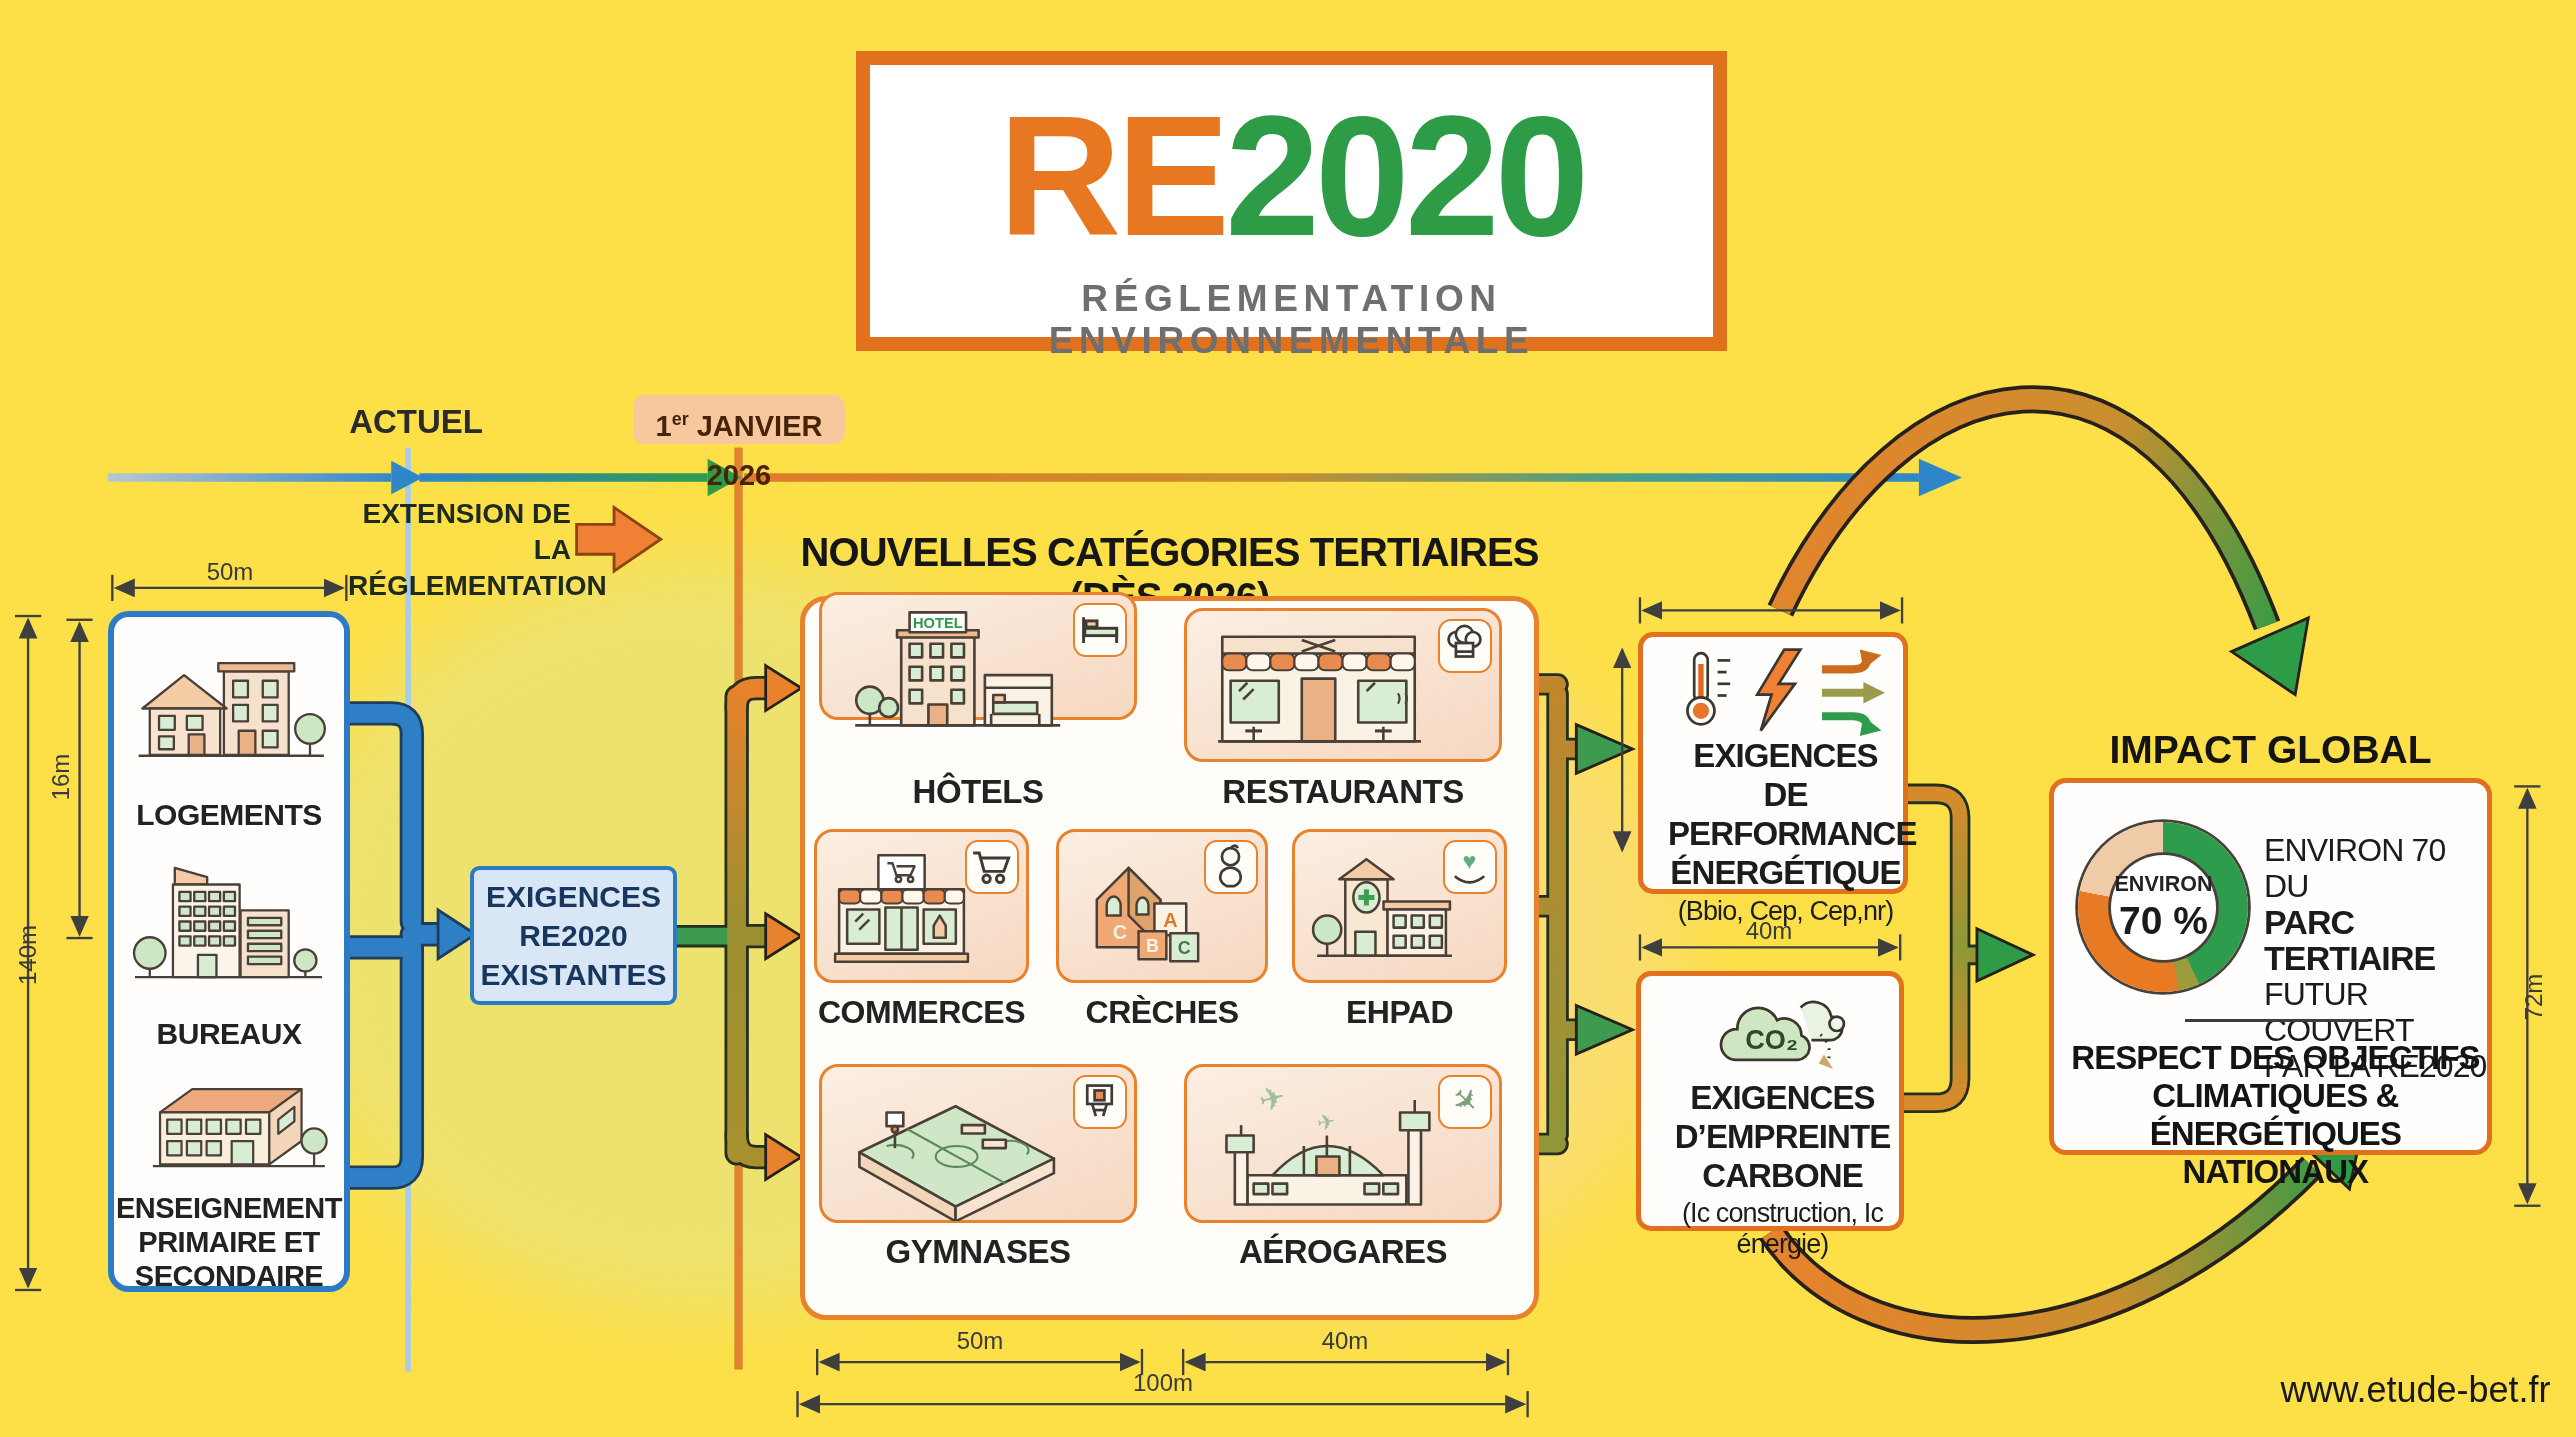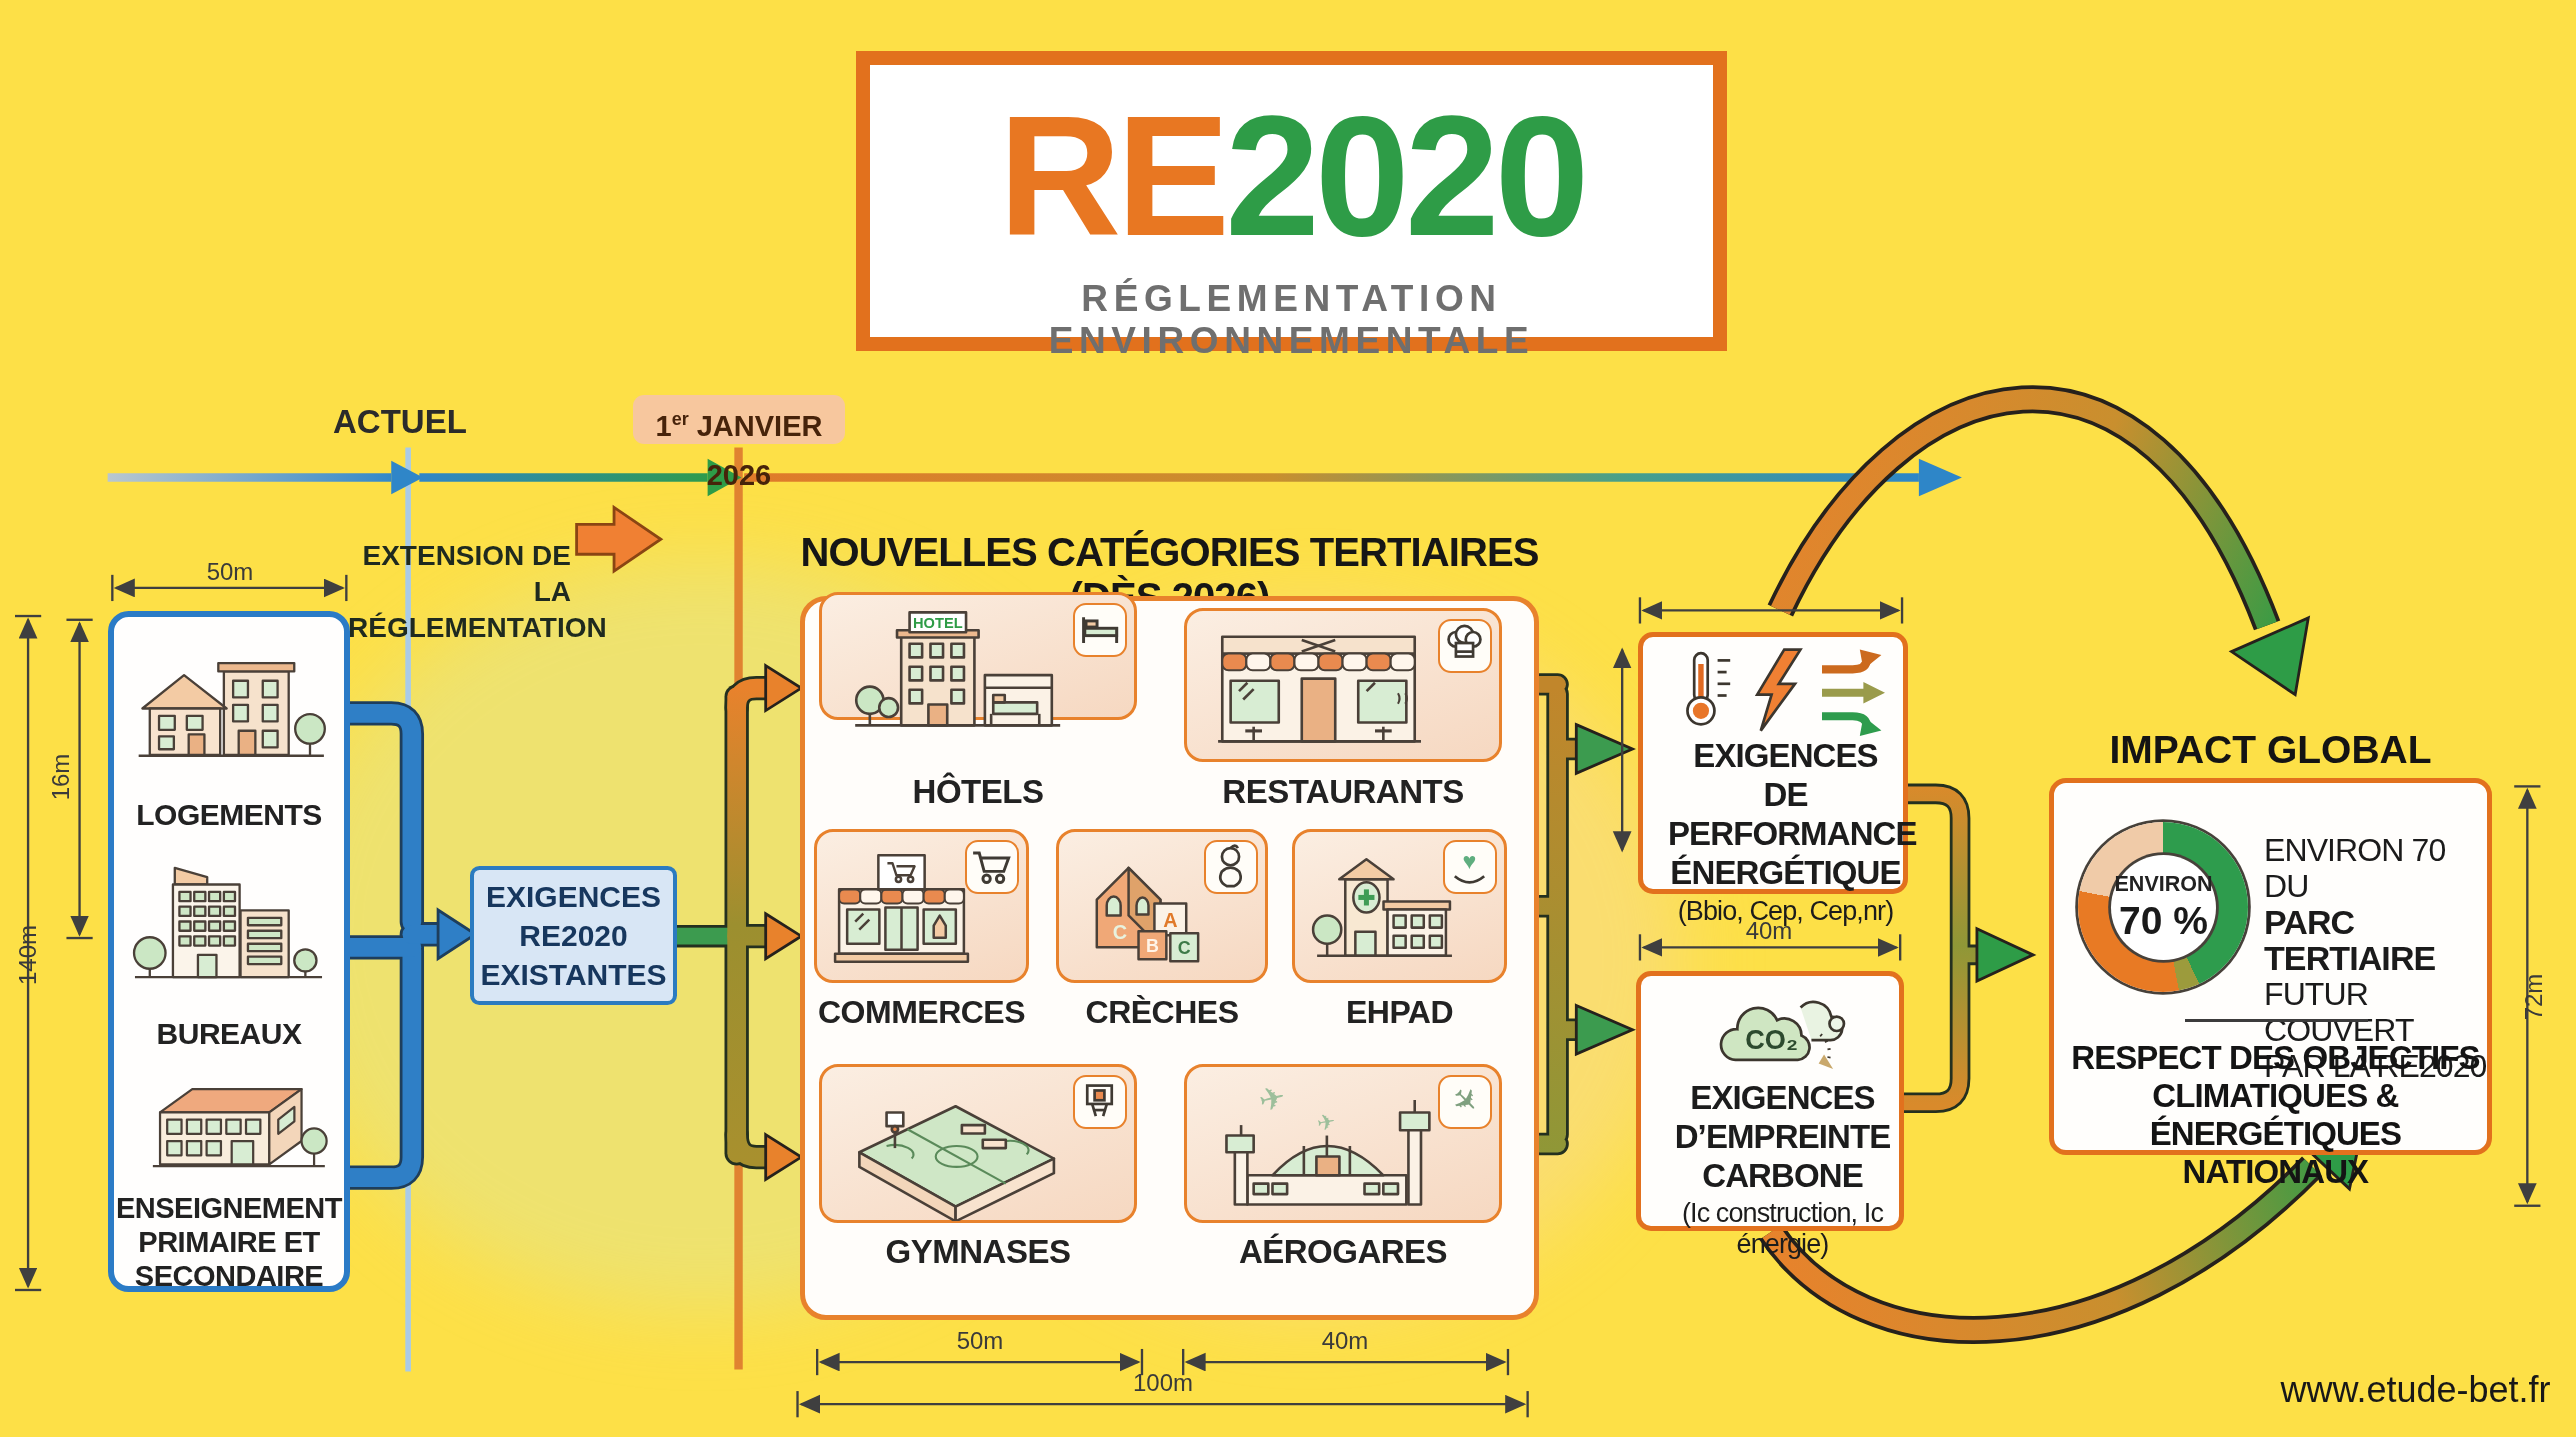--- a/index.html
+++ b/index.html
@@ -8,26 +8,26 @@
   .abs{position:absolute;}
   .tint{position:absolute;border-radius:50%;filter:blur(37px);}
   svg{display:block;}
   
   .title-box{left:856px;top:51px;width:871px;height:300px;background:#fff;
              border:14px solid #E2711D;box-sizing:border-box;text-align:center;}
   .title-main{margin-top:26px;font-size:170px;font-weight:bold;letter-spacing:-4.7px;line-height:1;}
   .title-re{color:#E87722;} .title-year{color:#2E9C47;}
   .title-sub{margin-top:17px;font-size:37px;letter-spacing:5.6px;color:#6f6f6f;font-weight:bold;}
   
-  .actuel{left:333px;top:403px;width:150px;text-align:left;font-size:33px;font-weight:bold;color:#2b2b2b;}
+  .actuel{left:333px;top:403px;width:150px;text-align:right;font-size:33px;font-weight:bold;color:#2b2b2b;}
   .date26{left:633px;top:395px;width:212px;height:49px;background:#F7C79E;border-radius:11.2px;
           text-align:center;line-height:49px;font-size:29px;font-weight:bold;color:#47230a;}
   .date26 sup{font-size:18px;margin-top:43px;}
   .extension{left:348px;top:496px;width:223px;text-align:right;font-size:28px;font-weight:bold;
-             color:#1f2a1f;line-height:36px;margin-top:42px;}
+             color:#1f2a1f;line-height:36px;}
   
   .leftbox{left:108px;top:611px;width:242px;height:681px;background:#fffefd;border:6.6px solid #2B7BC6;
            border-radius:20.6px;box-sizing:border-box;}
   .cat-label{font-weight:bold;color:#222;text-align:center;letter-spacing:-0.5px;}
   
   .existbox{left:470px;top:866px;width:207px;height:139px;background:#D8E6F5;border:4.7px solid #2B7BC0;
             border-radius:9.4px;box-sizing:border-box;display:flex;flex-direction:column;justify-content:center;
             text-align:center;font-size:30px;font-weight:bold;color:#17375e;line-height:39px;}
   
   .newcat-title{left:800px;top:530px;width:739px;text-align:center;font-size:40px;font-weight:bold;color:#161616;letter-spacing:-0.9px;}

